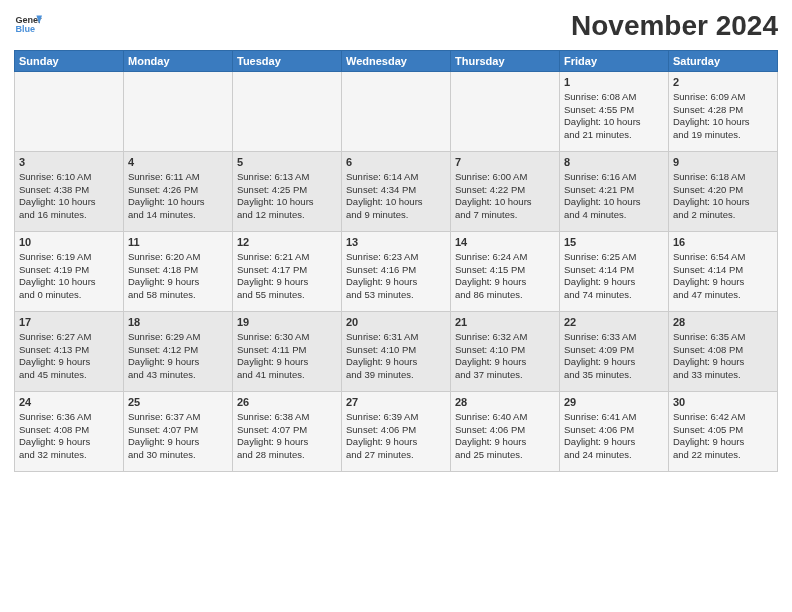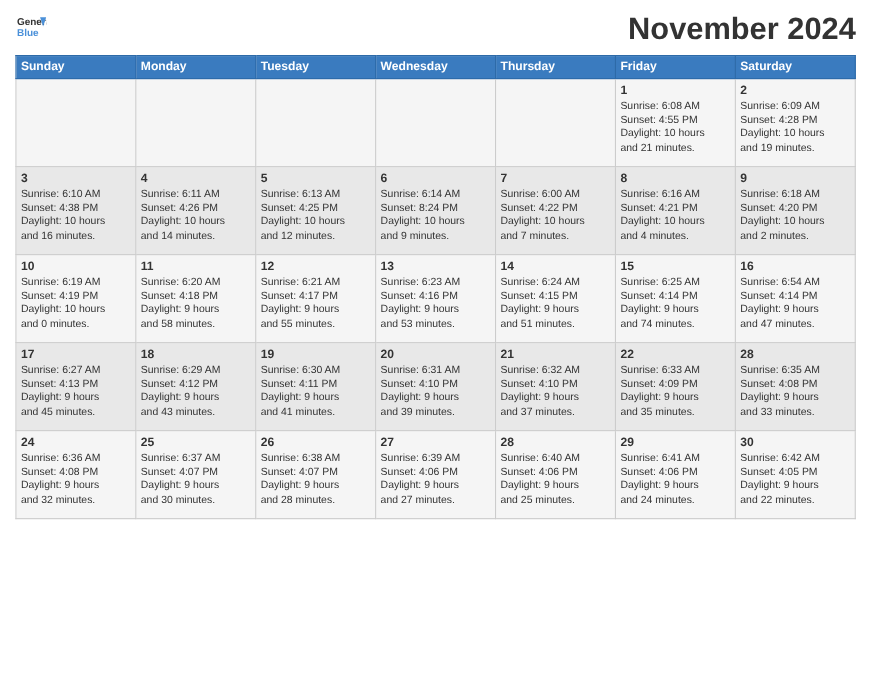--- a/index.html
+++ b/index.html
@@ -152,21 +152,21 @@
           <td>
             <span class="day-number">5</span>
             <div>Sunrise: 6:13 AM</div>
             <div>Sunset: 4:25 PM</div>
             <div>Daylight: 10 hours</div>
             <div>and 12 minutes.</div>
           </td>
           <td>
             <span class="day-number">6</span>
             <div>Sunrise: 6:14 AM</div>
-            <div>Sunset: 8:24 PM</div>
+            <div>Sunset: 4:34 PM</div>
             <div>Daylight: 10 hours</div>
             <div>and 9 minutes.</div>
           </td>
           <td>
             <span class="day-number">7</span>
             <div>Sunrise: 6:00 AM</div>
             <div>Sunset: 4:22 PM</div>
             <div>Daylight: 10 hours</div>
             <div>and 7 minutes.</div>
           </td>
@@ -212,21 +212,21 @@
             <div>Sunrise: 6:23 AM</div>
             <div>Sunset: 4:16 PM</div>
             <div>Daylight: 9 hours</div>
             <div>and 53 minutes.</div>
           </td>
           <td>
             <span class="day-number">14</span>
             <div>Sunrise: 6:24 AM</div>
             <div>Sunset: 4:15 PM</div>
             <div>Daylight: 9 hours</div>
-            <div>and 51 minutes.</div>
+            <div>and 86 minutes.</div>
           </td>
           <td>
             <span class="day-number">15</span>
             <div>Sunrise: 6:25 AM</div>
             <div>Sunset: 4:14 PM</div>
             <div>Daylight: 9 hours</div>
             <div>and 74 minutes.</div>
           </td>
           <td>
             <span class="day-number">16</span>

